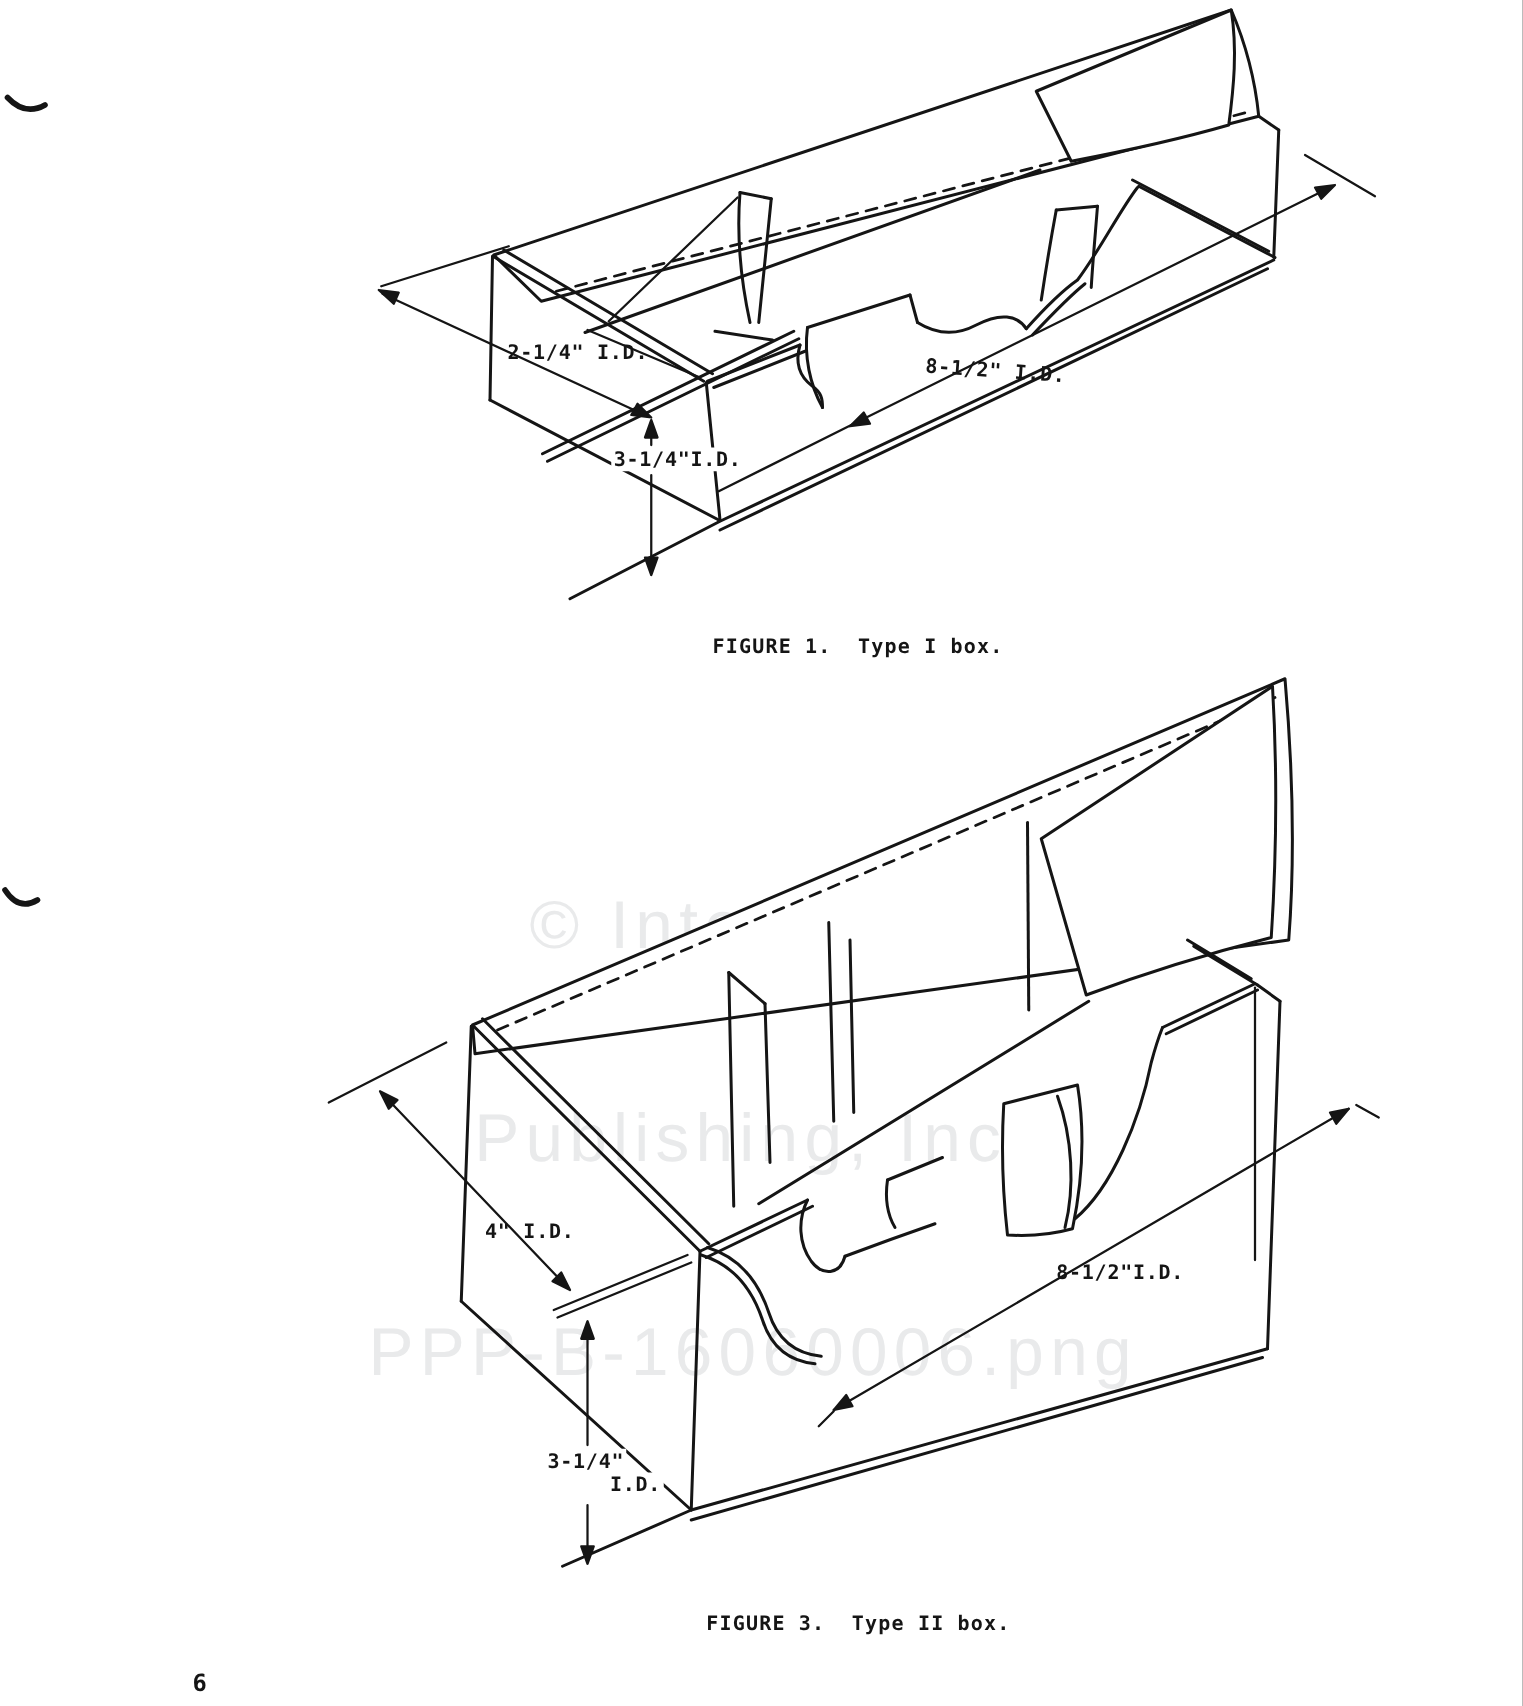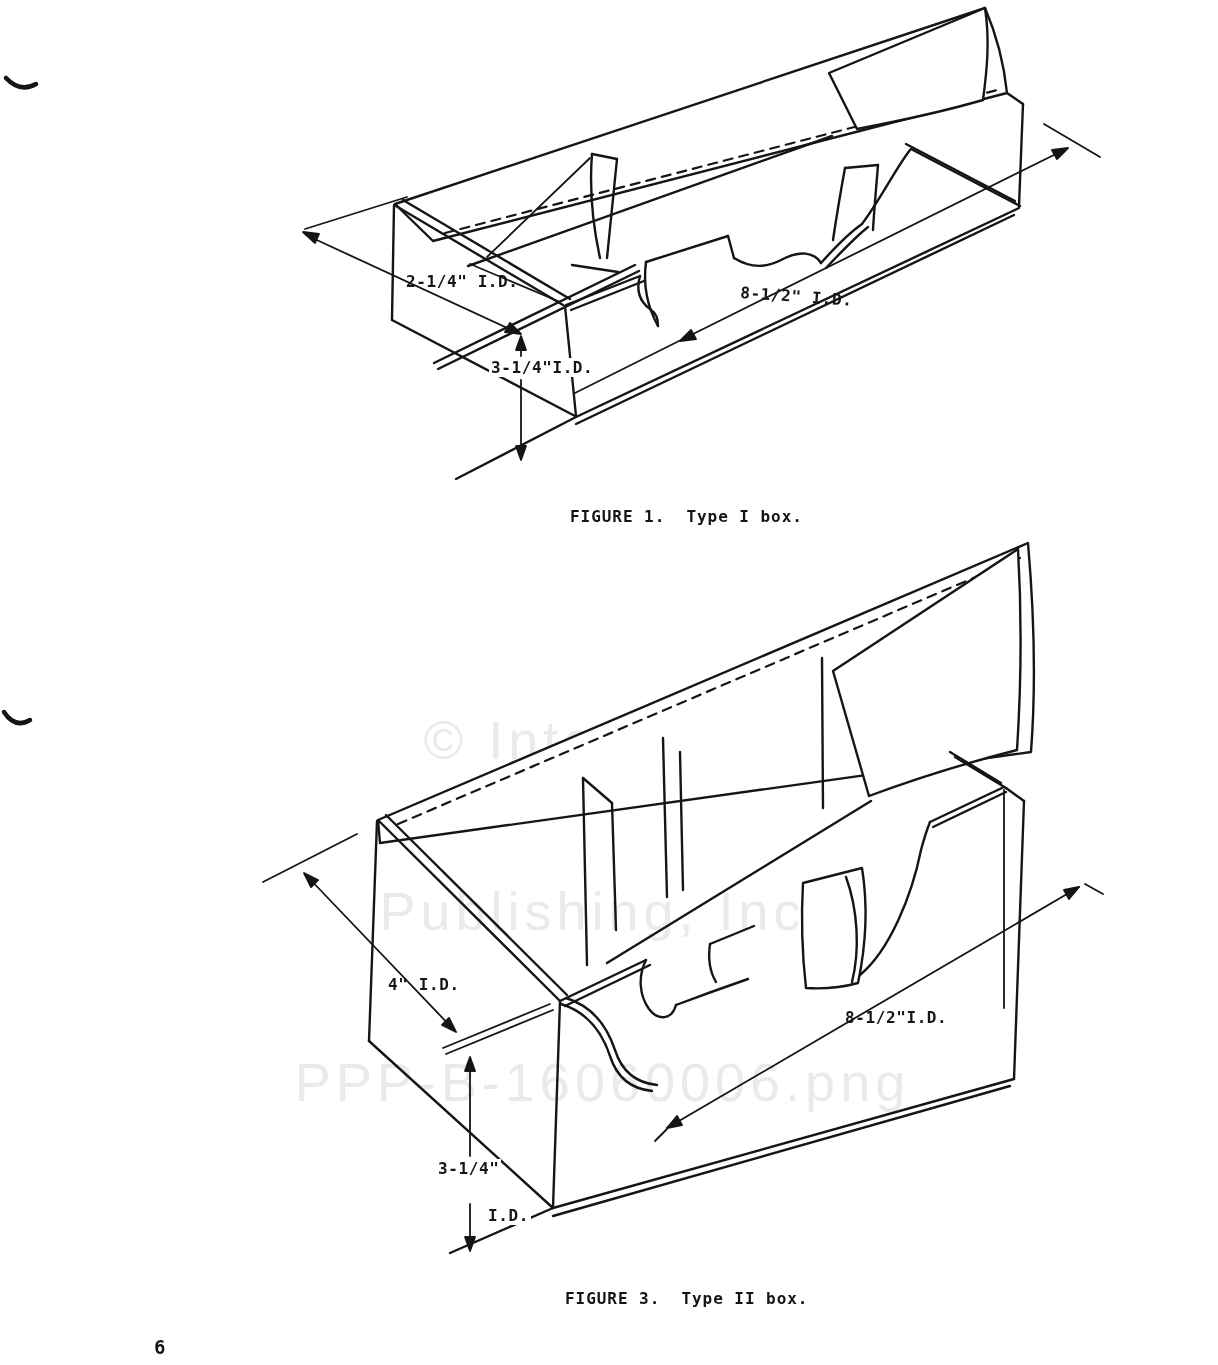--- a/index.html
+++ b/index.html
@@ -207,18 +207,18 @@
   </svg>
 
   <div class="dim-label" style="left:406px;top:272px;">2-1/4" I.D.</div>
   <div class="dim-label tilt" style="left:741px;top:283px;">8-1/2" I.D.</div>
   <div class="dim-label bg" style="left:489px;top:358px;">3-1/4"I.D.</div>
   <div class="caption" style="left:570px;top:483px;margin-top:24px;">FIGURE 1.  Type I box.</div>
 
   <div class="dim-label" style="left:388px;top:975px;">4" I.D.</div>
   <div class="dim-label" style="left:845px;top:1008px;">8-1/2"I.D.</div>
   <div class="dim-label bg" style="left:436px;top:1159px;">3-1/4"</div>
-  <div class="dim-label bg" style="left:486px;top:1206px;">I.D.</div>
+  <div class="dim-label bg" style="left:486px;top:1178px;">I.D.</div>
   <div class="caption" style="left:565px;top:1289px;">FIGURE 3.  Type II box.</div>
 
   <div class="pagenum">6</div>
 
 </div>
 
 </body></html>

